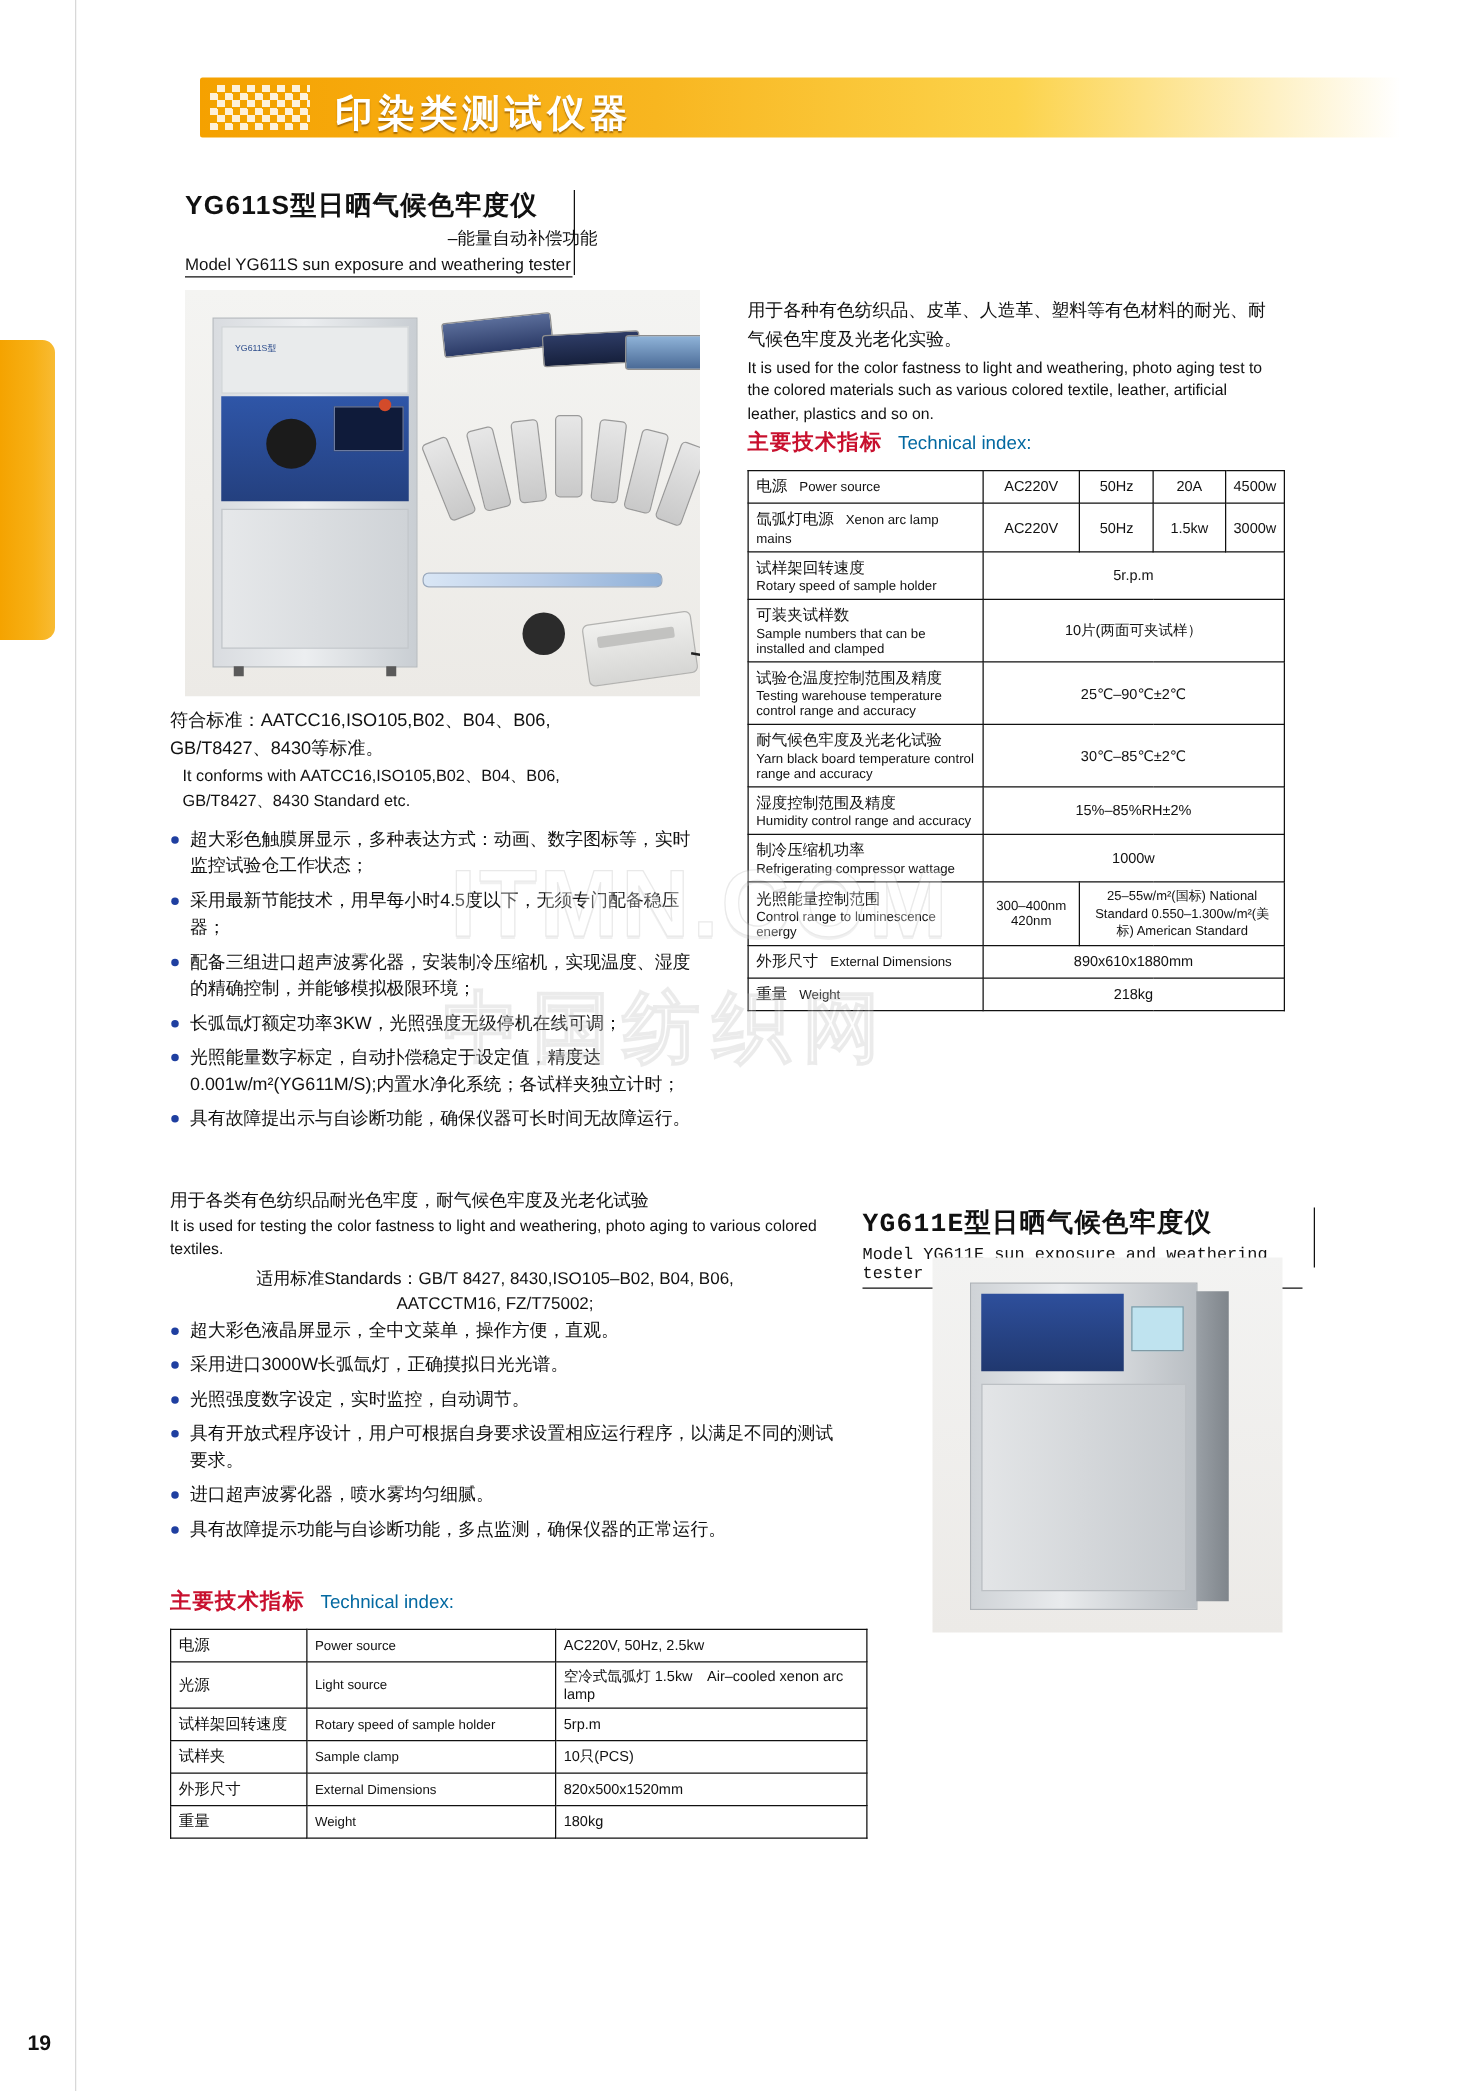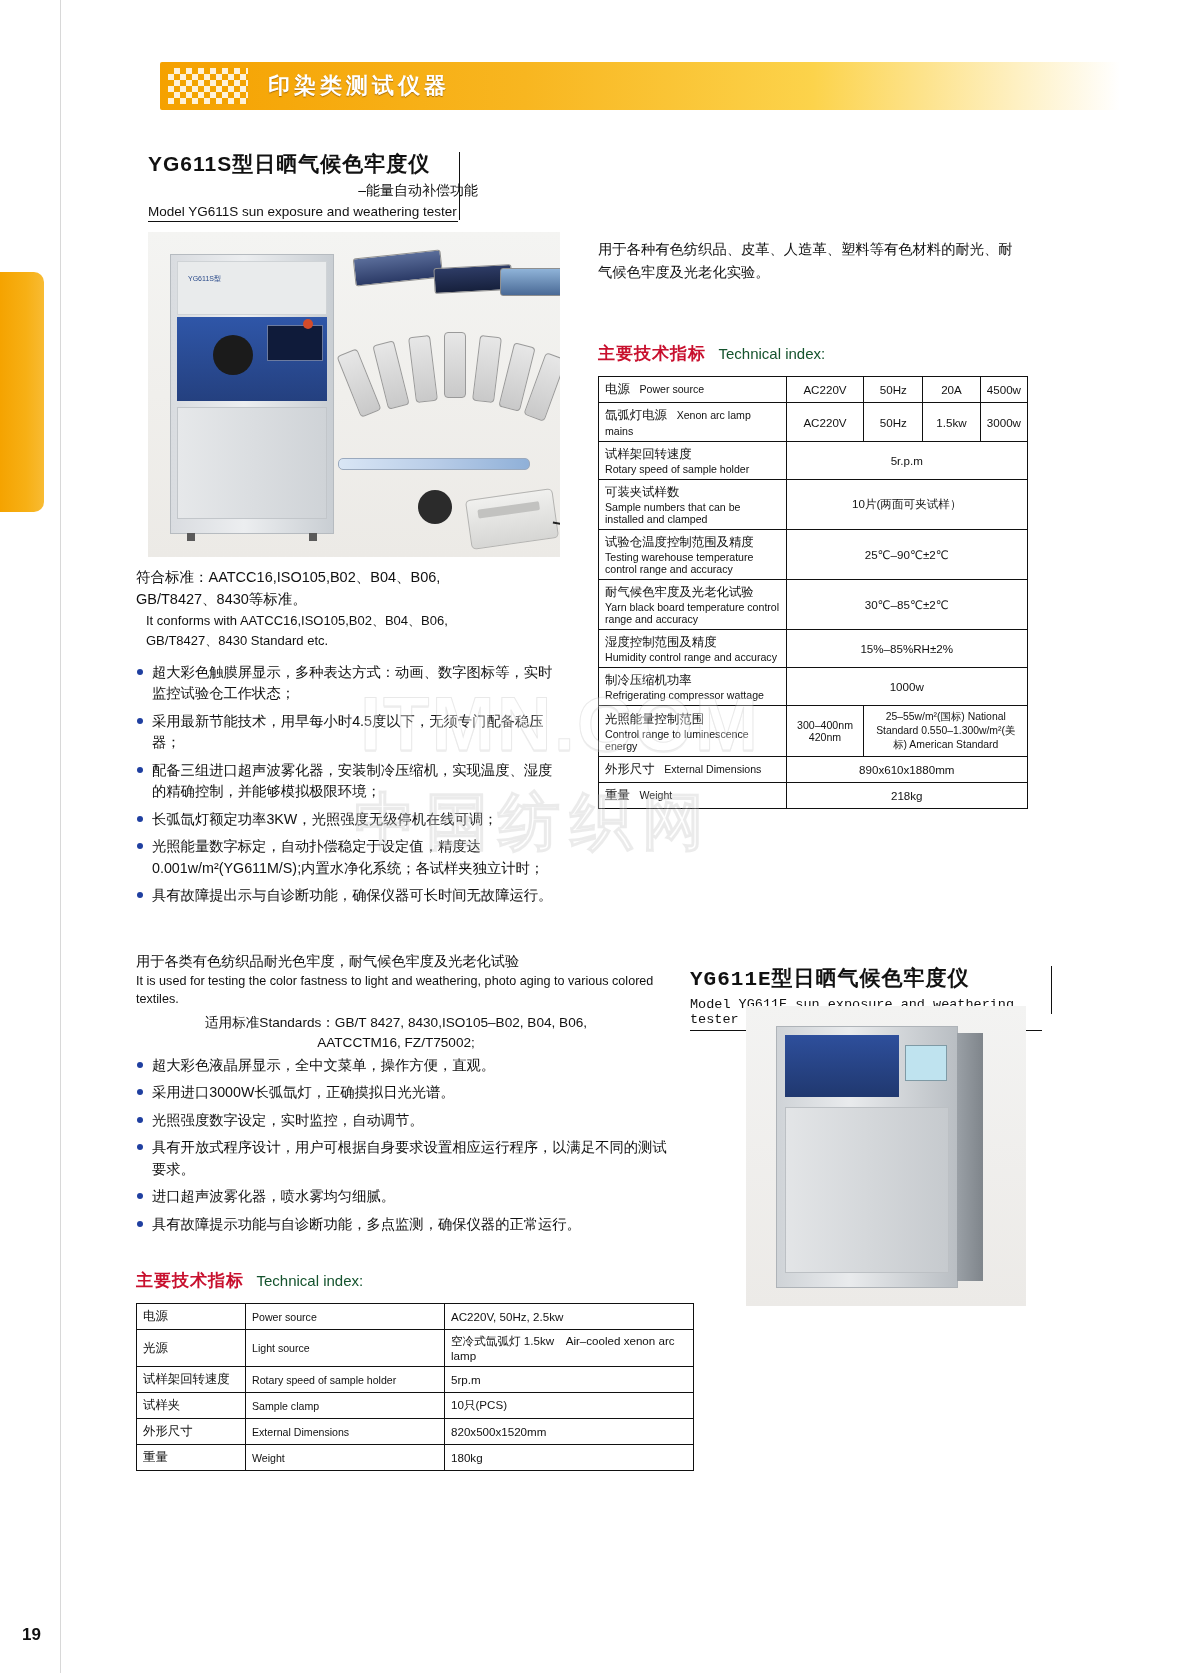--- a/index.html
+++ b/index.html
@@ -30,21 +30,21 @@
     border-radius:2px;
   }
   .banner .checks{
     position:absolute;left:8px;top:6px;width:80px;height:36px;
     background:
       repeating-conic-gradient(#ffffff 0% 25%, #f3a300 0% 50%) 0 0/12px 12px;
     opacity:.85;
   }
   .banner .title{
     position:absolute;left:108px;top:9px;
-    font-size:22px;font-weight:bold;color:#fff;letter-spacing:4px;
+    font-size:30px;font-weight:bold;color:#fff;letter-spacing:4px;
     text-shadow:0 1px 1px rgba(120,70,0,.6);
     font-family:Liberation Serif, serif;
   }
 
   
   .h-main{
     position:absolute;left:148px;top:150px;width:330px;
   }
   .h-main .cn{font-size:21px;font-weight:bold;letter-spacing:1px;color:#111;}
   .h-main .sub{font-size:14px;text-align:right;margin-top:4px;color:#111;}
@@ -99,21 +99,21 @@
     background:#1f3fa0;
   }
   .list1{position:absolute;left:136px;top:662px;width:420px;}
 
   
   .intro-cn{position:absolute;left:598px;top:238px;width:420px;font-size:14.3px;line-height:1.6;}
   .intro-en{position:absolute;left:598px;top:285px;width:420px;font-size:12.6px;line-height:1.45;}
 
   .tix1{position:absolute;left:598px;top:342px;}
   .tix-cn{font-size:17px;font-weight:bold;color:#c8102e;letter-spacing:1px;}
-  .tix-en{font-size:15px;color:#14532d;margin-left:8px;}
+  .tix-en{font-size:15px;color:#0369a1;margin-left:8px;}
 
   table.spec{
     border-collapse:collapse;font-size:11.6px;color:#111;background:#fff;
   }
   table.spec td{border:1px solid #111;padding:4px 6px;vertical-align:middle;}
   .t1{position:absolute;left:598px;top:376px;width:430px;}
   .t1 td.l{width:200px;}
   .t1 td.r{text-align:center;}
   .cn-l{font-size:12.4px;}
   .en-l{font-size:10.6px;}
@@ -232,20 +232,21 @@
   <ul class="bul list1">
     <li>超大彩色触膜屏显示，多种表达方式：动画、数字图标等，实时监控试验仓工作状态；</li>
     <li>采用最新节能技术，用早每小时4.5度以下，无须专门配备稳压器；</li>
     <li>配备三组进口超声波雾化器，安装制冷压缩机，实现温度、湿度的精确控制，并能够模拟极限环境；</li>
     <li>长弧氙灯额定功率3KW，光照强度无级停机在线可调；</li>
     <li>光照能量数字标定，自动扑偿稳定于设定值，精度达0.001w/m²(YG611M/S);内置水净化系统；各试样夹独立计时；</li>
     <li>具有故障提出示与自诊断功能，确保仪器可长时间无故障运行。</li>
   </ul>
 
   <div class="intro-cn">用于各种有色纺织品、皮革、人造革、塑料等有色材料的耐光、耐气候色牢度及光老化实验。</div>
+  <div class="intro-en">It is used for the color fastness to light and weathering, photo aging test to the colored materials such as various colored textile, leather, artificial leather, plastics and so on.</div>
 
   <div class="tix1">
     <span class="tix-cn">主要技术指标</span>
     <span class="tix-en">Technical index:</span>
   </div>
 
   <table class="spec t1">
     <tbody>
         <tr>
       <td class="l"><span class="cn-l">电源</span>

